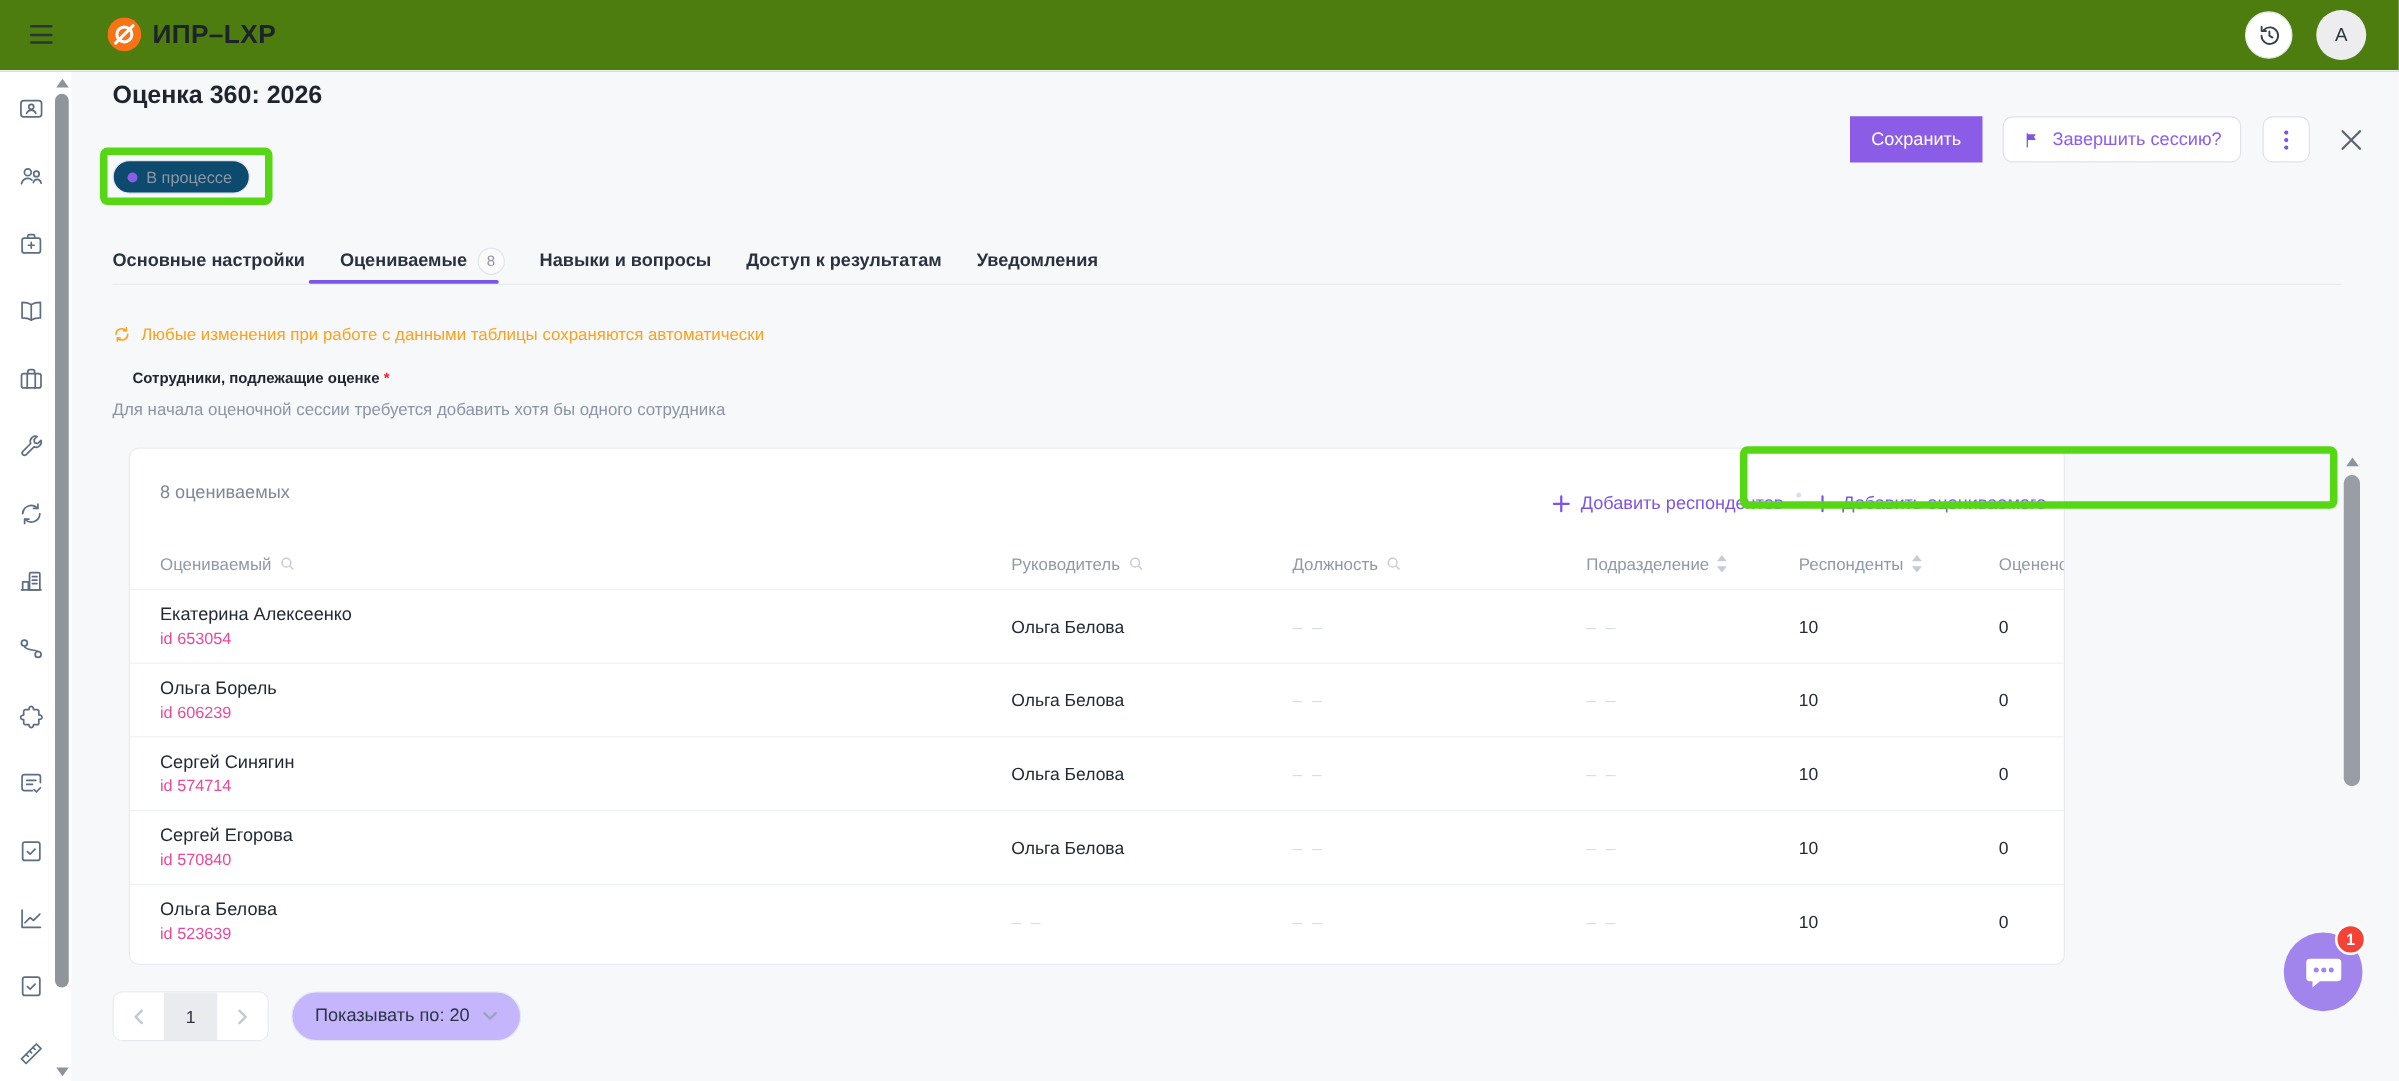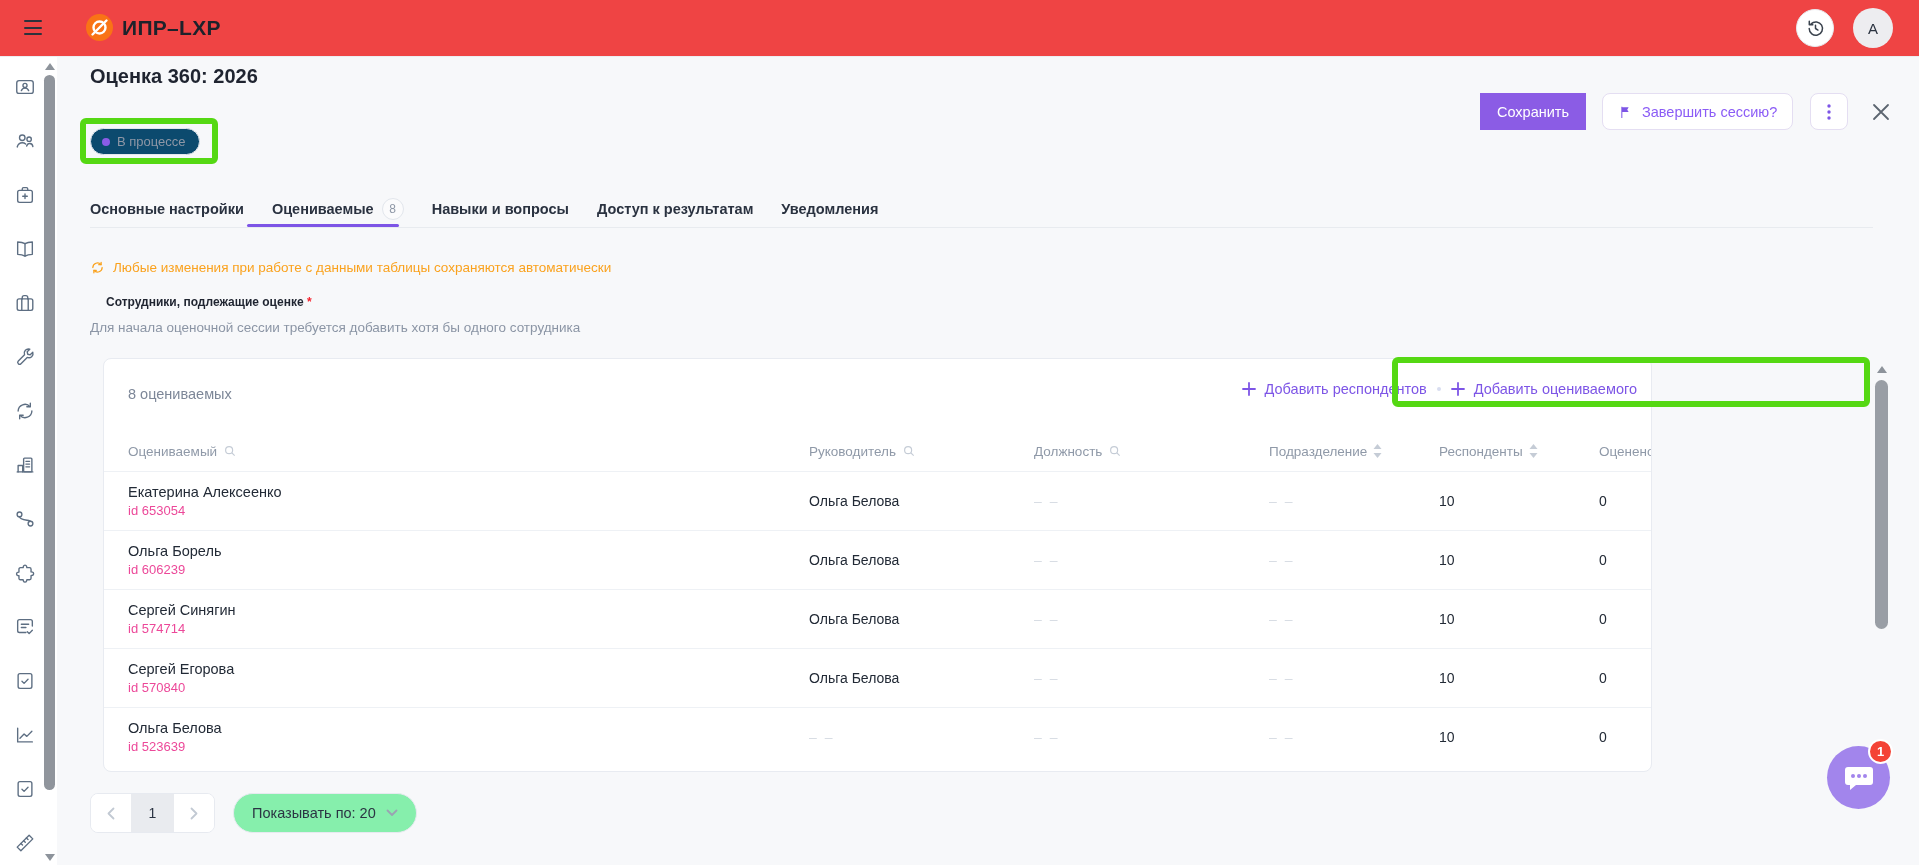--- a/index.html
+++ b/index.html
@@ -1,20 +1,20 @@
 <!DOCTYPE html>
 <html><head>
 <meta charset="utf-8">
 <style>
   * { margin:0; padding:0; box-sizing:border-box; }
   html,body { width:1919px; height:865px; overflow:hidden; background:#fff;
     font-family:"Liberation Sans", sans-serif; color:#212836; }
 
   
-  .topbar { position:absolute; left:0; top:0; width:1919px; height:57px; background:#ef4444;
+  .topbar { position:absolute; left:0; top:0; width:1919px; height:57px; background:#4d7c0f;
     border-bottom:1px solid #ecedf1; z-index:20; }
   .burger { position:absolute; left:24px; top:20px; width:18px; height:16px; cursor:pointer; }
   .burger span { display:block; height:2px; background:#2c323c; margin-bottom:4.5px; border-radius:1px; }
   .logo-wrap { position:absolute; left:86px; top:14px; display:flex; align-items:center; gap:9px; }
   .logo-text { font-size:21px; font-weight:800; letter-spacing:.3px; color:#1d222b; }
   .hist-btn { position:absolute; left:1796px; top:9px; width:38px; height:38px; border-radius:50%;
     border:1px solid #e7e8ec; background:#fff; display:flex; align-items:center; justify-content:center; cursor:pointer; }
   .avatar { position:absolute; left:1853px; top:8px; width:40px; height:40px; border-radius:50%;
     background:#ededf0; display:flex; align-items:center; justify-content:center;
     font-size:15px; color:#2b3340; cursor:pointer; }
@@ -68,21 +68,21 @@
   .req { color:#f5222d; font-weight:700; }
   .sec-sub { position:absolute; left:33px; top:263px; font-size:13.5px; color:#8b95a5; }
 
   
   .card { position:absolute; left:46px; top:301px; width:1549px; height:414px; background:#fff;
     border:1px solid #e8ebf1; border-radius:8px; overflow:hidden; }
   .card-top { position:relative; height:72px; }
   .summary { position:absolute; left:24px; top:27px; font-size:14.5px; color:#7d8798; }
   .add-links { position:absolute; right:14px; top:22px; display:flex; align-items:center; gap:10px; }
   .link-btn { display:flex; align-items:center; gap:9px; color:#7d55e6; font-size:14.5px; background:none; border:none;
-    font-family:inherit; cursor:pointer; }
+    font-family:inherit; cursor:pointer;margin-top:14px; }
   .dot-sep { width:4px; height:4px; border-radius:50%; background:#d8ddf0; }
 
   .thead, .trow { display:grid; grid-template-columns:681px 225px 235px 170px 160px 120px 130px 36px;
     align-items:center; padding-left:24px; }
   .thead { height:40px; }
   .th { display:flex; align-items:center; gap:6px; font-size:13.5px; font-weight:500; color:#8f99a8; cursor:pointer; }
   .trow { height:59px; border-top:1px solid #eef1f5; }
   .cell-name .nm { font-size:14.5px; color:#222a36; line-height:19px; }
   .cell-name .id { font-size:13px; color:#ec4899; line-height:17px; }
   .cell { font-size:14px; color:#222a36; }
@@ -95,21 +95,21 @@
   .thumb-right { position:absolute; left:0; top:22px; width:13px; height:249px; background:#999ea5; border-radius:7px; }
 
   
   .pager { position:absolute; left:33px; top:736px; height:40px; display:flex; border:1px solid #e7eaf0;
     border-radius:8px; background:#fff; overflow:hidden; }
   .pg-btn { width:40px; height:38px; display:flex; align-items:center; justify-content:center; background:#fff;
     border:none; cursor:pointer; }
   .pg-cur { width:43px; height:38px; display:flex; align-items:center; justify-content:center; background:#e9ebef;
     font-size:14px; color:#2b3443; cursor:pointer; }
   .page-size { position:absolute; left:176px; top:736px; height:40px; padding:0 18px; border-radius:20px;
-    border:1px solid #e7eaf0; background:#86efac; display:flex; align-items:center; gap:10px;
+    border:1px solid #e7eaf0; background:#c4b5fd; display:flex; align-items:center; gap:10px;
     font-size:14.5px; color:#2b3443; font-family:inherit; cursor:pointer; }
 
   
   .hl { position:absolute; border:6px solid #55d813; border-radius:6px; z-index:30; pointer-events:none; }
   .hl-1 { left:23px; top:61px; width:138px; height:46px; }
   .hl-2 { left:1335px; top:300px; width:478px; height:50px; }
 
   
   .chat-fab { position:absolute; left:1770px; top:689px; width:63px; height:63px; border-radius:50%;
     background:#a285ec; border:none; cursor:pointer; z-index:40; display:flex; align-items:center; justify-content:center; }

